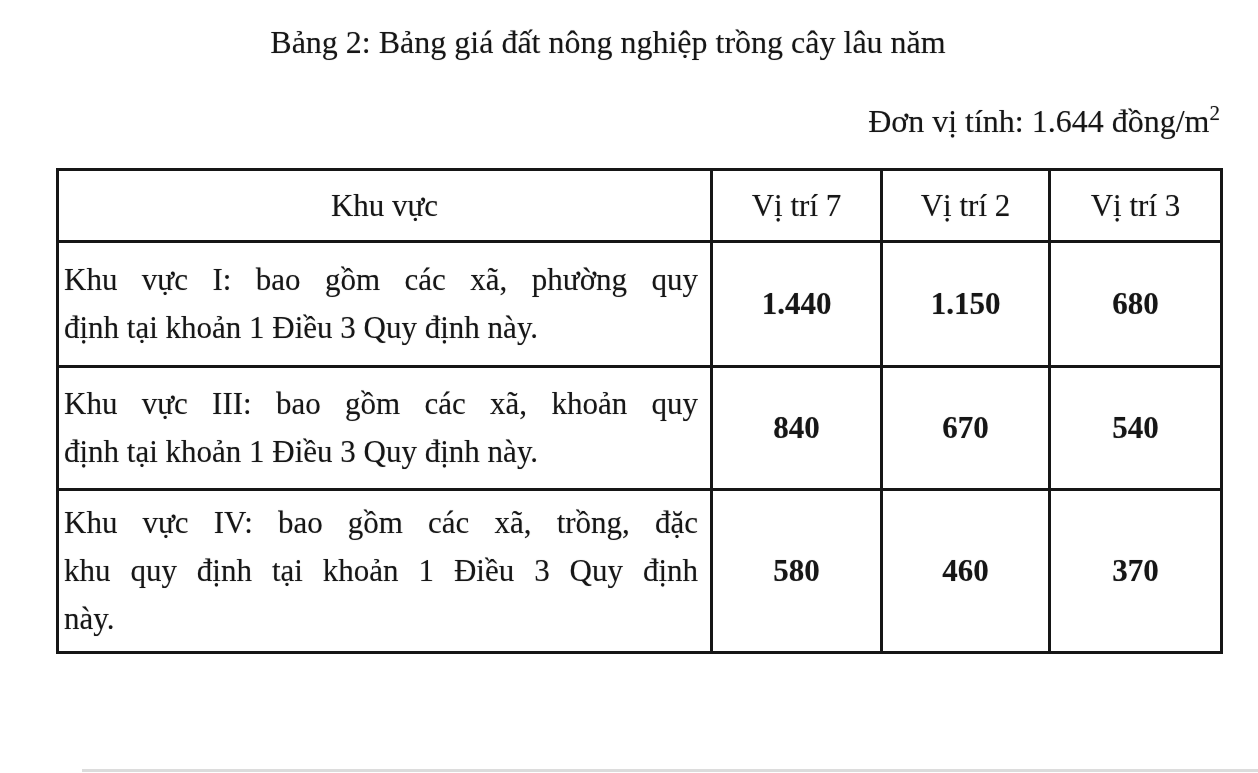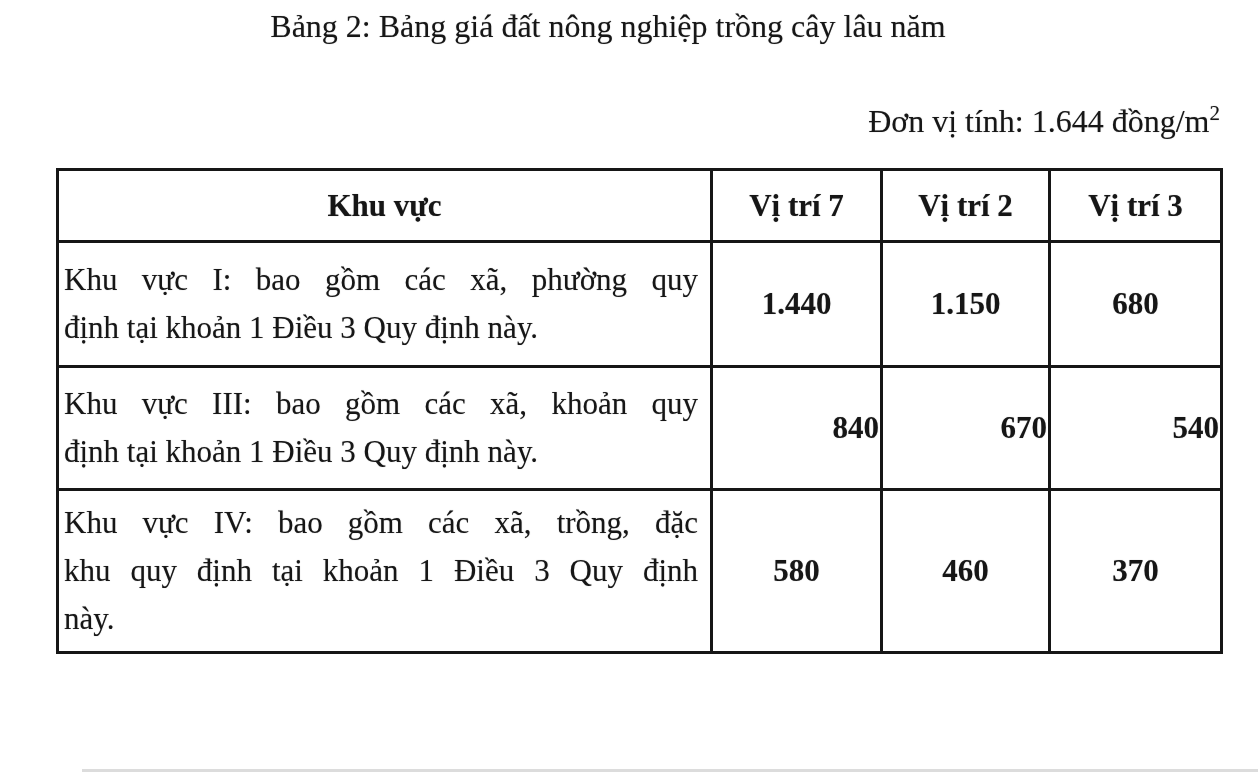--- a/index.html
+++ b/index.html
@@ -14,21 +14,21 @@
   }
   .page {
     position: absolute;
     inset: 0;
   }
   .doc-text {
     text-shadow: 0 0 1px rgba(0,0,0,0.35);
   }
   .title {
     position: absolute;
-    top: 8px;
+    top: 24px;
     left: 0;
     width: 1216px;
     text-align: center;
     font-size: 32px;
     white-space: nowrap;
   }
   .unit {
     position: absolute;
     top: 103px;
     right: 38px;
@@ -53,21 +53,21 @@
     border: 3px solid #161616;
     background: #ffffff;
     font-size: 31px;
     color: #161616;
     text-shadow: 0 0 1px rgba(0,0,0,0.35);
   }
   .price-table thead th {
     height: 69px;
     text-align: center;
     vertical-align: middle;
-    font-weight: bold;
+    font-weight: normal;
     white-space: nowrap;
     padding: 0 4px;
   }
   td.area {
     text-align: justify;
     vertical-align: middle;
     padding: 4px 12px 4px 5px;
     line-height: 1.55;
   }
   td.area .jline {
@@ -80,21 +80,21 @@
     text-align-last: left;
   }
   td.num {
     text-align: center;
     vertical-align: middle;
     white-space: nowrap;
     font-weight: bold;
   }
   tr.r1 td { height: 114px; }
   tr.r2 td { height: 118px; }
-  tr.r3 td { height: 112px; text-align: right; }
+  tr.r3 td { height: 112px; }
   tr.r4 td { height: 152px; }
   .scan-line {
     position: absolute;
     left: 82px;
     top: 769px;
     width: 1176px;
     height: 3px;
     background: #dcdcdc;
   }
 </style>

